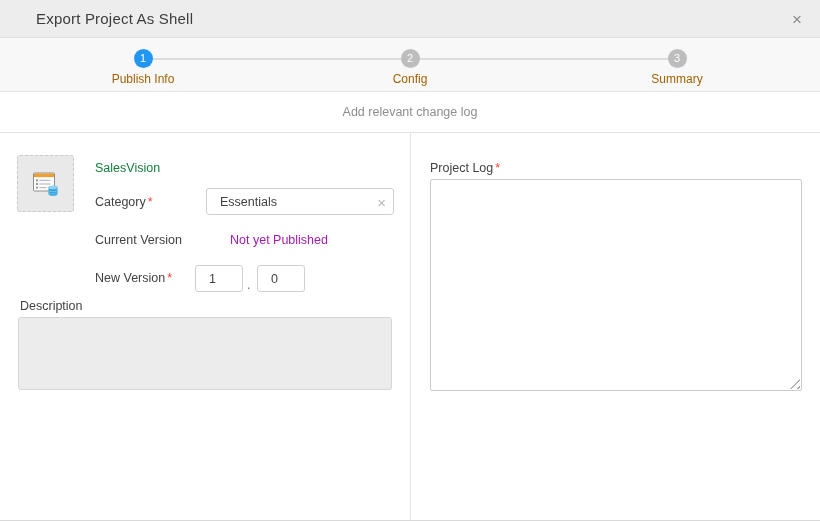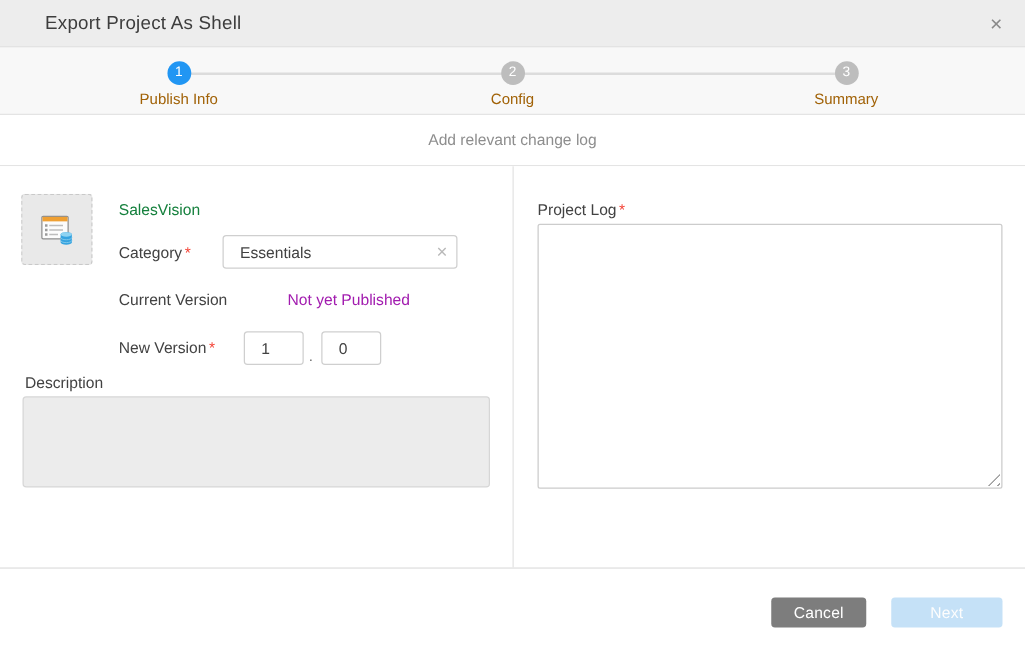--- a/index.html
+++ b/index.html
@@ -60,21 +60,21 @@
     position: absolute; left: 17px; top: 22px; width: 57px; height: 57px;
     background: #e9e9e9; border: 1px dashed #c9c9c9; border-radius: 3px;
     display: flex; align-items: center; justify-content: center;
   }
   .project-name { position: absolute; left: 95px; top: 28px; font-size: 12.5px; color: #15803d; }
 
   .field-label { font-size: 12.5px; color: #424242; }
   .asterisk { color: #f44336; margin-left: 2px; }
 
   .lbl-category { position: absolute; left: 95px; top: 62px; }
-  .category-wrap { position: absolute; left: 178px; top: 55px; width: 188px; height: 27px; }
+  .category-wrap { position: absolute; left: 206px; top: 55px; width: 188px; height: 27px; }
   .category-input {
     width: 100%; height: 100%; border: 1px solid #cfcfcf; border-radius: 3px;
     padding: 0 28px 0 13px; font-size: 12.5px; color: #424242; background: #fff; outline: none;
     font-family: "Liberation Sans", sans-serif;
   }
   .clear-x {
     position: absolute; right: 8px; top: 50%; transform: translateY(-50%);
     color: #b9b9b9; font-size: 15px; cursor: pointer; line-height: 1; font-weight: 300;
   }
 
@@ -199,18 +199,14 @@
 
     <div class="field-label lbl-changelog">
       <span>Project Log</span><span class="asterisk">*</span>
     </div>
     <div class="changelog-wrap">
       <textarea class="changelog-area" style=""></textarea>
       <div class="resize-handle"></div>
     </div>
   </div>
 
-  <div class="footer">
-    <button class="btn btn-cancel">Cancel</button>
-    <button class="btn btn-next" disabled="">Next</button>
-  </div>
 
 </div>
 
 </body></html>

